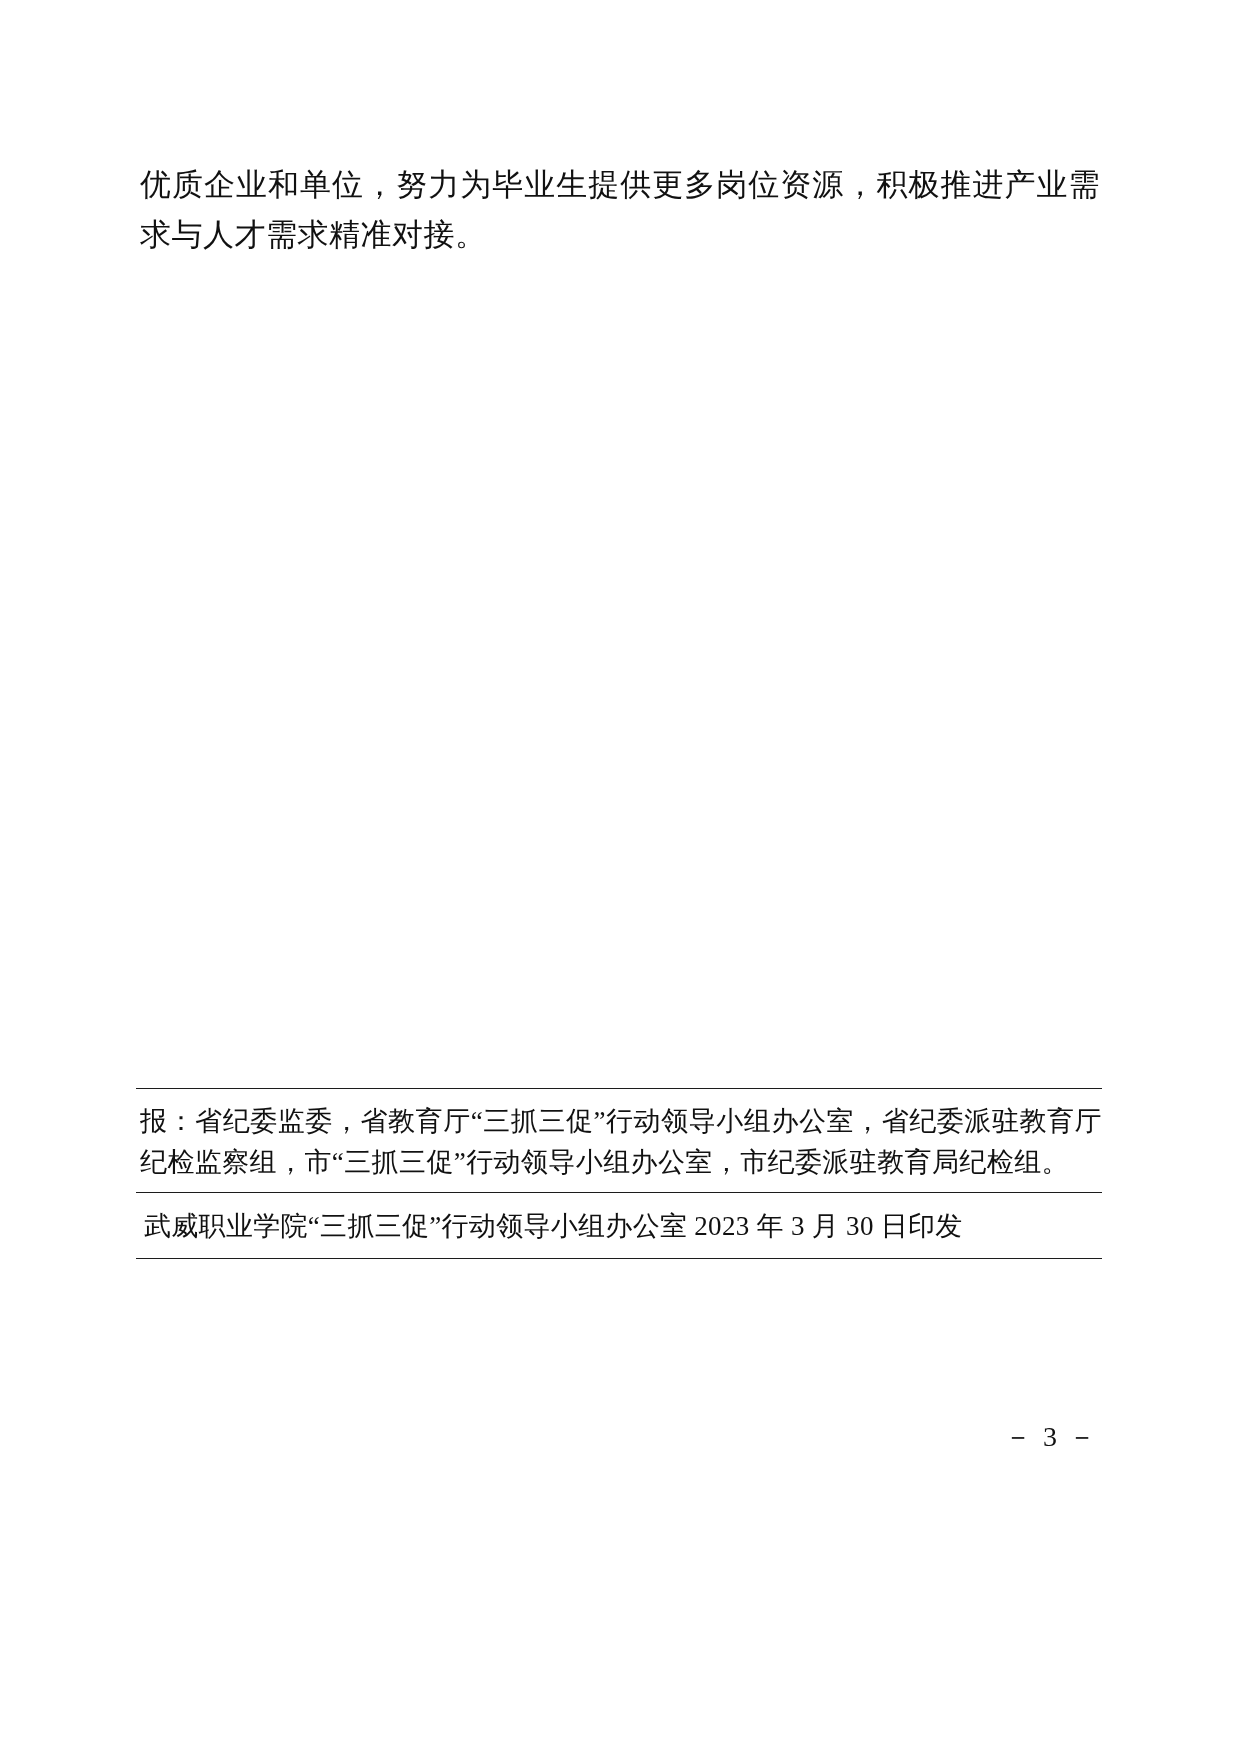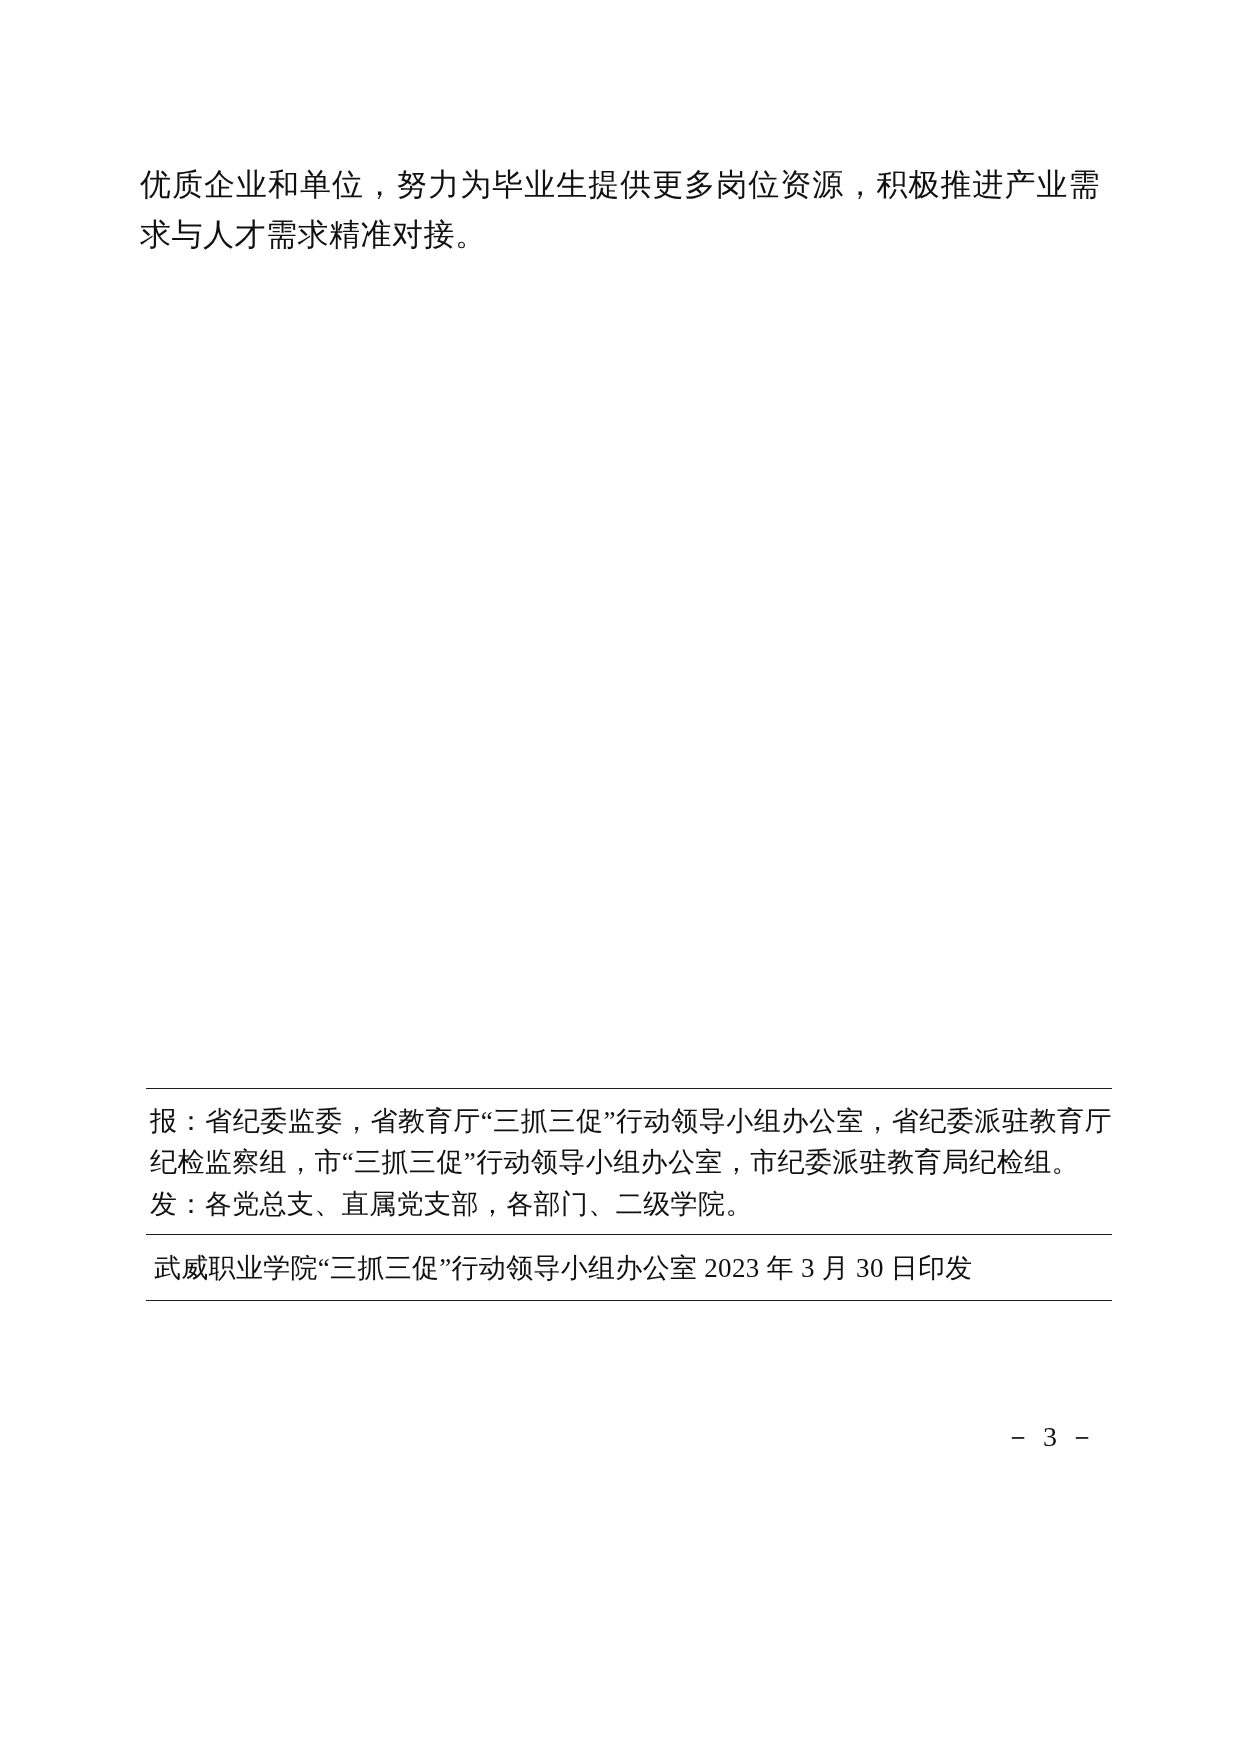--- a/index.html
+++ b/index.html
@@ -34,21 +34,21 @@
     line-height: 1.62;
     letter-spacing: 0.5px;
     text-align: justify;
     color: #111111;
     margin: 0;
     font-family: "Liberation Serif", "DejaVu Serif", serif;
   }
   
   .dist-block {
     position: absolute;
-    left: 146px;
+    left: 136px;
     top: 1088px;
     width: 966px;
   }
   .rule {
     width: 100%;
     height: 0;
     border-top: 1.6px solid #1c1c1c;
   }
   .dist-inner {
     padding: 12px 0 8px 0;
@@ -91,21 +91,20 @@
 <div class="page">
 
   <div class="body-block">
     <p class="body-para">优质企业和单位，努力为毕业生提供更多岗位资源，积极推进产业需求与人才需求精准对接。</p>
   </div>
 
   <div class="dist-block">
     <div class="rule"></div>
     <div class="dist-inner">
       <p class="dist-line hang">报：省纪委监委，省教育厅“三抓三促”行动领导小组办公室，省纪委派驻教育厅纪检监察组，市“三抓三促”行动领导小组办公室，市纪委派驻教育局纪检组。</p>
-      <p class="dist-line">发：各党总支、直属党支部，各部门、二级学院。</p>
     </div>
     <div class="rule"></div>
     <p class="printer-line">武威职业学院“三抓三促”行动领导小组办公室 2023 年 3 月 30 日印发</p>
     <div class="rule"></div>
   </div>
 
   <div class="page-number">－ 3 －</div>
 
 </div>
 

